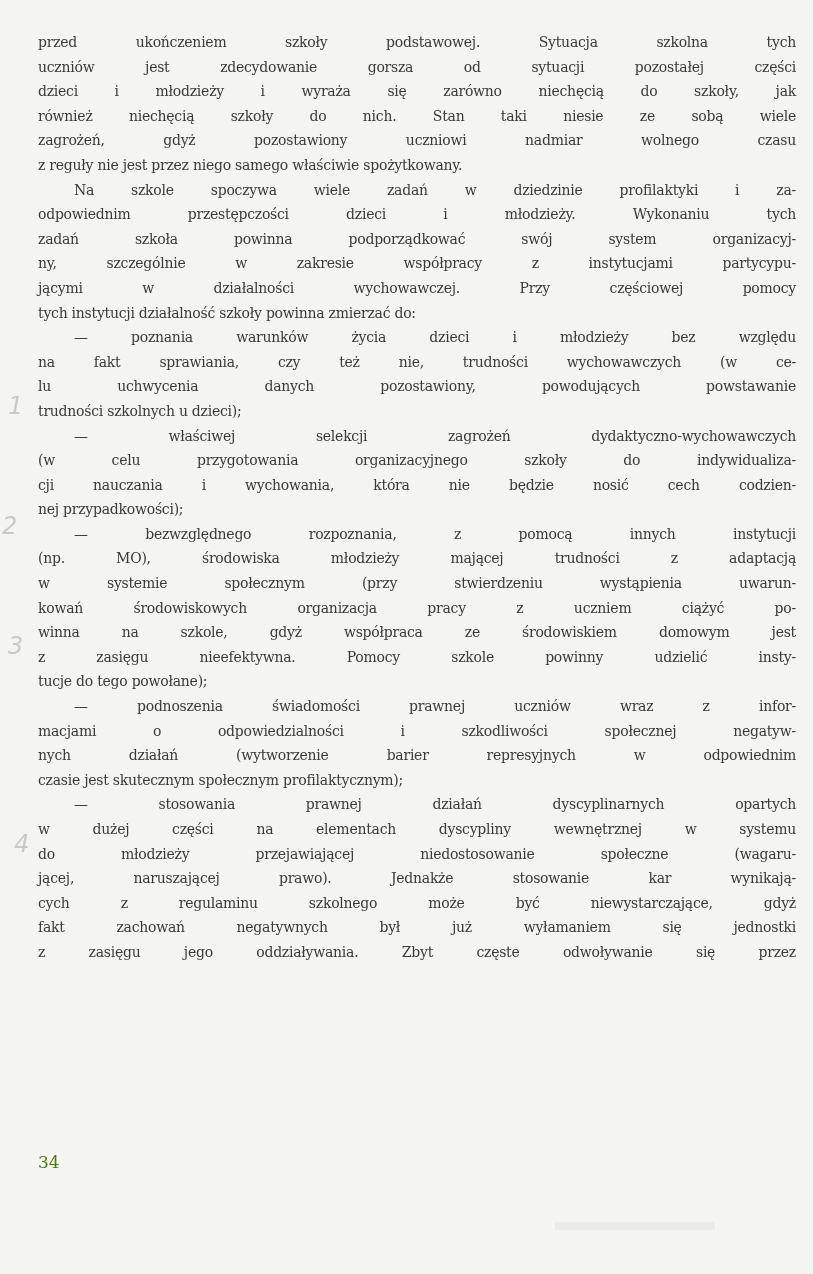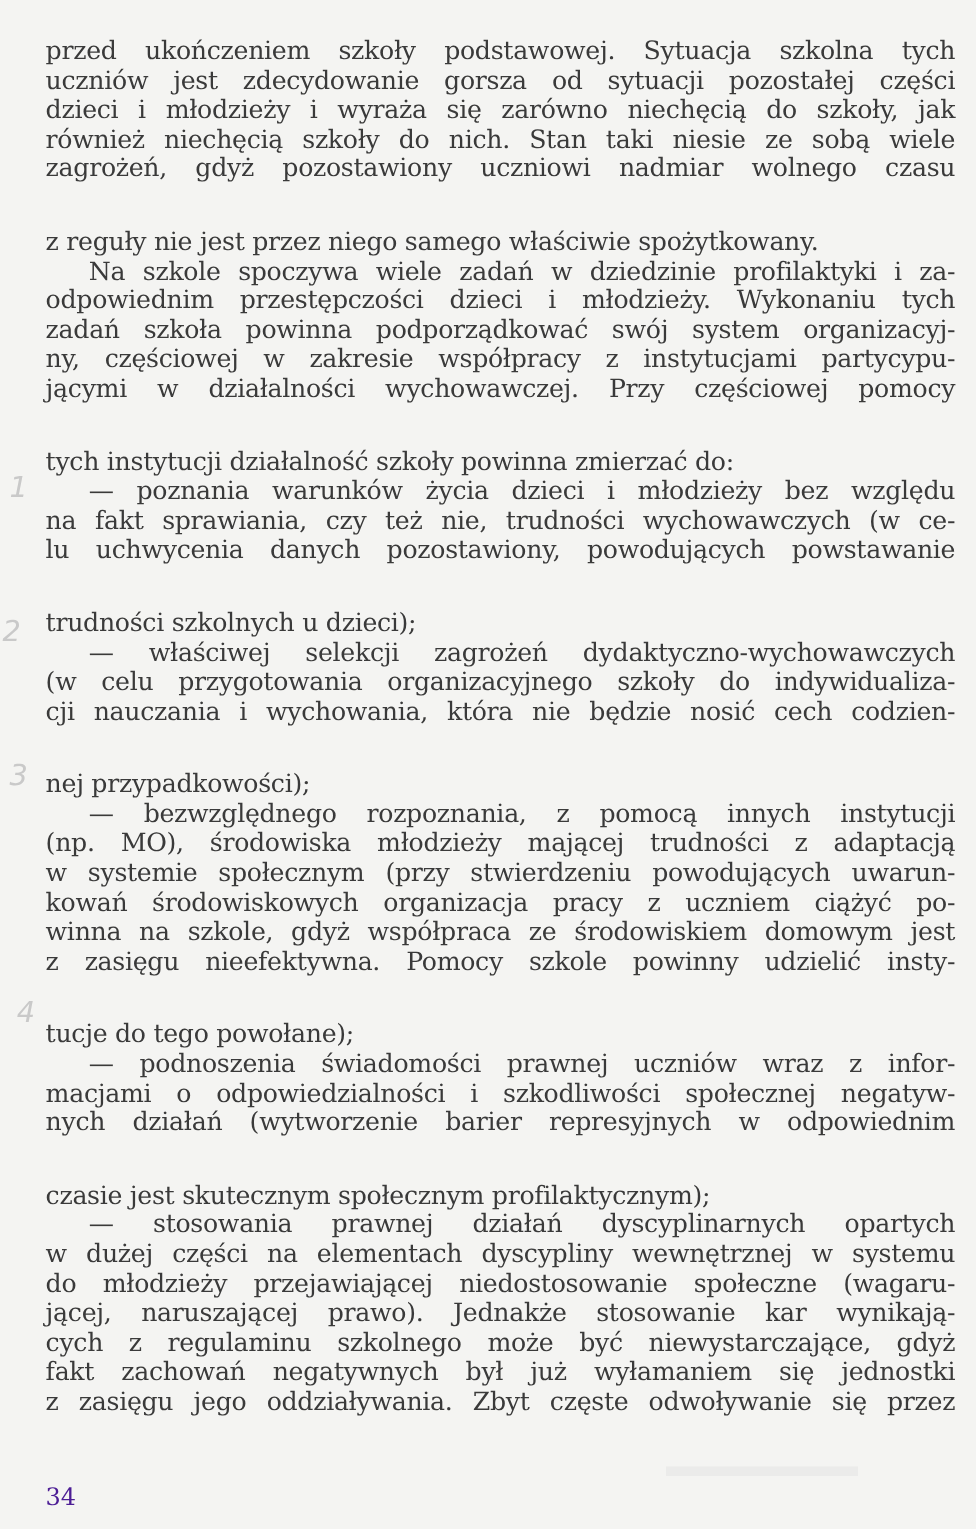--- a/index.html
+++ b/index.html
@@ -12,34 +12,34 @@
       color: #3a3a3a;
     }
     .page {
       position: absolute;
       left: 38px; top: 30px;
       width: 758px;
     }
     .line {
       height: 24.6px;
       line-height: 24.6px;
-      font-size: 21px;
+      font-size: 14px;
       white-space: nowrap;
       text-align: justify;
       text-align-last: justify;
       letter-spacing: -0.25px;
       transform-origin: left center;
     }
-    .line.last { text-align-last: left; margin-top: 36px; }
+    .line.last { text-align-last: left; }
     .line.indent { padding-left: 36px; }
     .page-number {
       position: absolute;
-      left: 38px; top: 1235px;
-      font-size: 20px;
-      color: #4c1d95;
+      left: 38px; top: 1152px;
+      font-size: 17px;
+      color: #4d7c0f;
     }
     .margin-mark {
       position: absolute;
       color: #c9c9c9;
       font-size: 24px;
       font-family: "DejaVu Sans", sans-serif;
       font-style: italic;
     }
     .footer-faint {
       position: absolute;
@@ -54,34 +54,34 @@
 <div class="page">
   <div class="line">przed ukończeniem szkoły podstawowej. Sytuacja szkolna tych</div>
   <div class="line">uczniów jest zdecydowanie gorsza od sytuacji pozostałej części</div>
   <div class="line">dzieci i młodzieży i wyraża się zarówno niechęcią do szkoły, jak</div>
   <div class="line">również niechęcią szkoły do nich. Stan taki niesie ze sobą wiele</div>
   <div class="line">zagrożeń, gdyż pozostawiony uczniowi nadmiar wolnego czasu</div>
   <div class="line last">z reguły nie jest przez niego samego właściwie spożytkowany.</div>
   <div class="line indent">Na szkole spoczywa wiele zadań w dziedzinie profilaktyki i za-</div>
   <div class="line">odpowiednim przestępczości dzieci i młodzieży. Wykonaniu tych</div>
   <div class="line">zadań szkoła powinna podporządkować swój system organizacyj-</div>
-  <div class="line">ny, częściowej w zakresie współpracy z instytucjami partycypu-</div>
+  <div class="line">ny, szczególnie w zakresie współpracy z instytucjami partycypu-</div>
   <div class="line">jącymi w działalności wychowawczej. Przy częściowej pomocy</div>
   <div class="line last">tych instytucji działalność szkoły powinna zmierzać do:</div>
   <div class="line indent">— poznania warunków życia dzieci i młodzieży bez względu</div>
   <div class="line">na fakt sprawiania, czy też nie, trudności wychowawczych (w ce-</div>
   <div class="line">lu uchwycenia danych pozostawiony, powodujących powstawanie</div>
   <div class="line last">trudności szkolnych u dzieci);</div>
   <div class="line indent">— właściwej selekcji zagrożeń dydaktyczno-wychowawczych</div>
   <div class="line">(w celu przygotowania organizacyjnego szkoły do indywidualiza-</div>
   <div class="line">cji nauczania i wychowania, która nie będzie nosić cech codzien-</div>
   <div class="line last">nej przypadkowości);</div>
   <div class="line indent">— bezwzględnego rozpoznania, z pomocą innych instytucji</div>
   <div class="line">(np. MO), środowiska młodzieży mającej trudności z adaptacją</div>
-  <div class="line">w systemie społecznym (przy stwierdzeniu powodujących uwarun-</div>
+  <div class="line">w systemie społecznym (przy stwierdzeniu wystąpienia uwarun-</div>
   <div class="line">kowań środowiskowych organizacja pracy z uczniem ciążyć po-</div>
   <div class="line">winna na szkole, gdyż współpraca ze środowiskiem domowym jest</div>
   <div class="line">z zasięgu nieefektywna. Pomocy szkole powinny udzielić insty-</div>
   <div class="line last">tucje do tego powołane);</div>
   <div class="line indent">— podnoszenia świadomości prawnej uczniów wraz z infor-</div>
   <div class="line">macjami o odpowiedzialności i szkodliwości społecznej negatyw-</div>
   <div class="line">nych działań (wytworzenie barier represyjnych w odpowiednim</div>
   <div class="line last">czasie jest skutecznym społecznym profilaktycznym);</div>
   <div class="line indent">— stosowania prawnej działań dyscyplinarnych opartych</div>
   <div class="line">w dużej części na elementach dyscypliny wewnętrznej w systemu</div>

